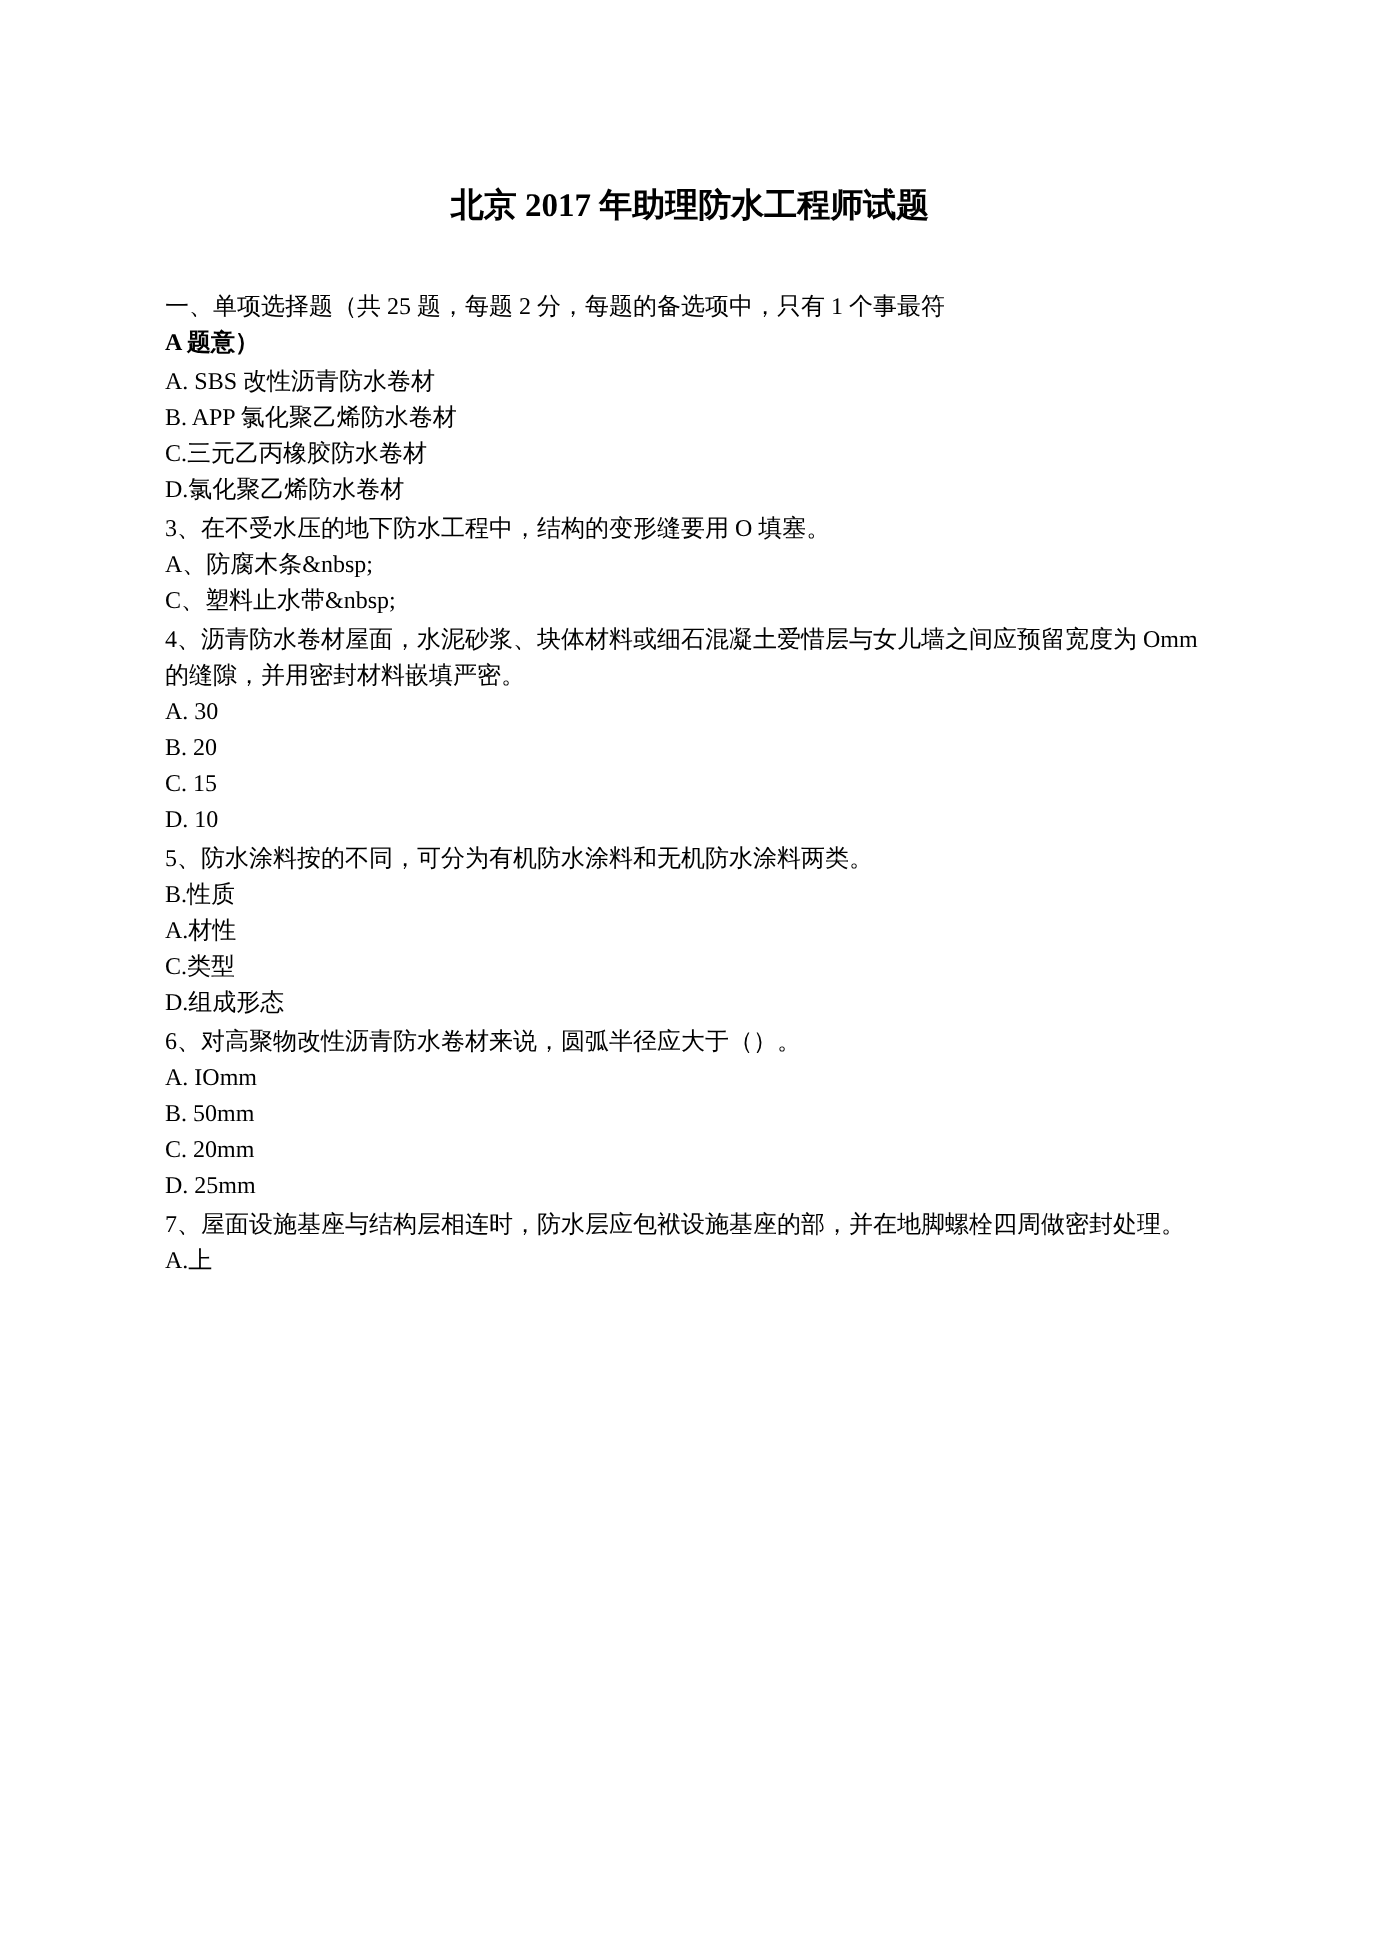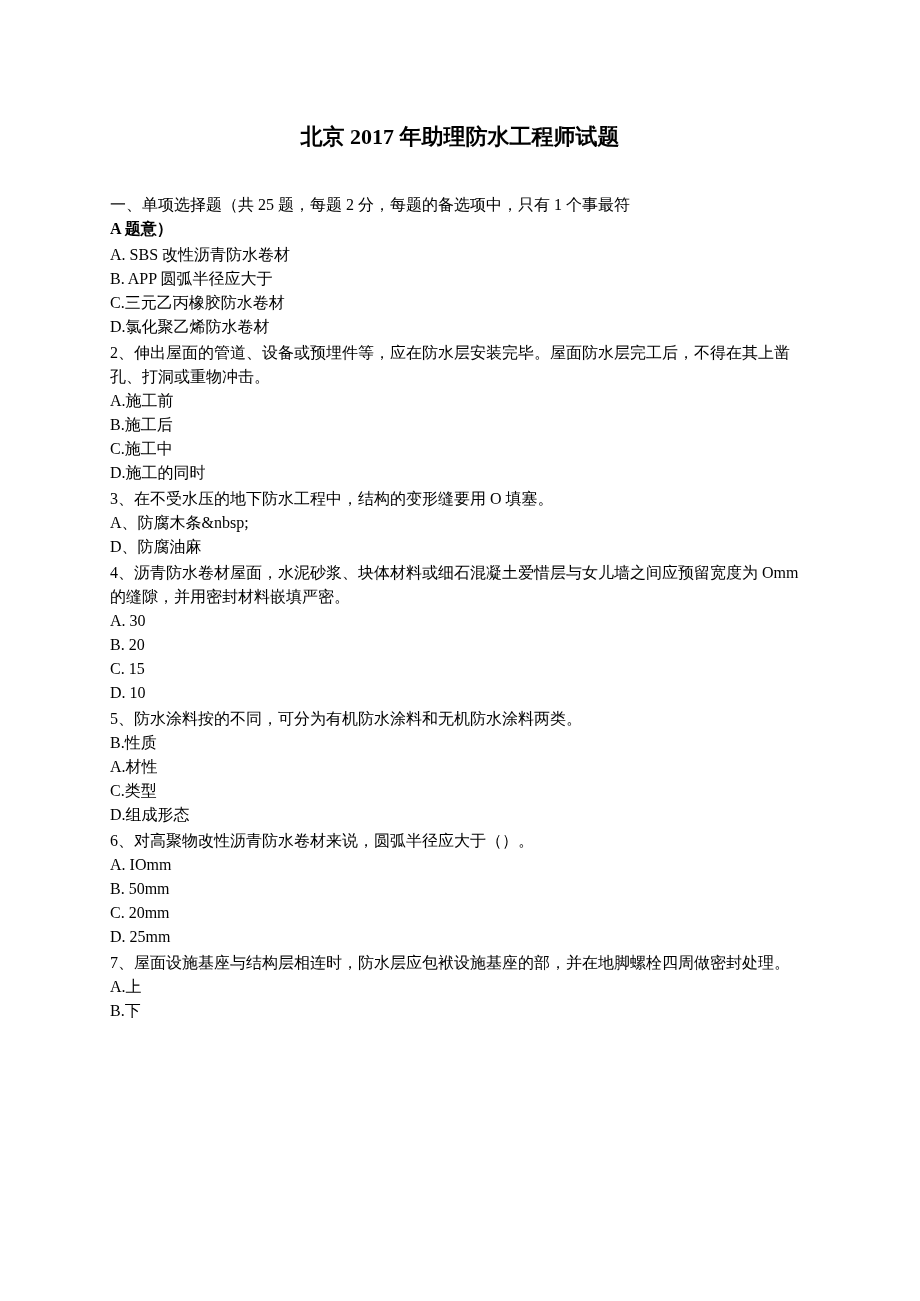--- a/index.html
+++ b/index.html
@@ -44,37 +44,30 @@
 
   <div class="title">北京 2017 年助理防水工程师试题</div>
 
   <div class="section-header">
     <div>一、单项选择题（共 25 题，每题 2 分，每题的备选项中，只有 1 个事最符</div>
     <div><span class="bold-part">A 题意）</span></div>
   </div>
 
   <div class="question-block">
     <div class="option">A.   SBS 改性沥青防水卷材</div>
-    <div class="option">B.   APP 圆弧半径应大于</div>
+    <div class="option">B.   APP 氯化聚乙烯防水卷材</div>
     <div class="option">C.三元乙丙橡胶防水卷材</div>
     <div class="option">D.氯化聚乙烯防水卷材</div>
   </div>
 
-  <div class="question-block">
-    <div class="question-text">2、伸出屋面的管道、设备或预埋件等，应在防水层安装完毕。屋面防水层完工后，不得在其上凿孔、打洞或重物冲击。</div>
-    <div class="option">A.施工前</div>
-    <div class="option">B.施工后</div>
-    <div class="option">C.施工中</div>
-    <div class="option">D.施工的同时</div>
-  </div>
 
   <div class="question-block">
     <div class="question-text">3、在不受水压的地下防水工程中，结构的变形缝要用 O 填塞。</div>
     <div class="option">A、防腐木条&amp;nbsp;</div>
-    <div class="option">D、防腐油麻</div>
+    <div class="option">C、塑料止水带&amp;nbsp;</div>
   </div>
 
   <div class="question-block">
     <div class="question-text">4、沥青防水卷材屋面，水泥砂浆、块体材料或细石混凝土爱惜层与女儿墙之间应预留宽度为 Omm 的缝隙，并用密封材料嵌填严密。</div>
     <div class="option">A.   30</div>
     <div class="option">B.   20</div>
     <div class="option">C.   15</div>
     <div class="option">D.   10</div>
   </div>
 
@@ -90,16 +83,15 @@
     <div class="question-text">6、对高聚物改性沥青防水卷材来说，圆弧半径应大于（）。</div>
     <div class="option">A.   IOmm</div>
     <div class="option">B.   50mm</div>
     <div class="option">C.   20mm</div>
     <div class="option">D.   25mm</div>
   </div>
 
   <div class="question-block">
     <div class="question-text">7、屋面设施基座与结构层相连时，防水层应包袱设施基座的部，并在地脚螺栓四周做密封处理。</div>
     <div class="option">A.上</div>
-    <div class="option">B.下</div>
   </div>
 
 </div>
 
 </body></html>

